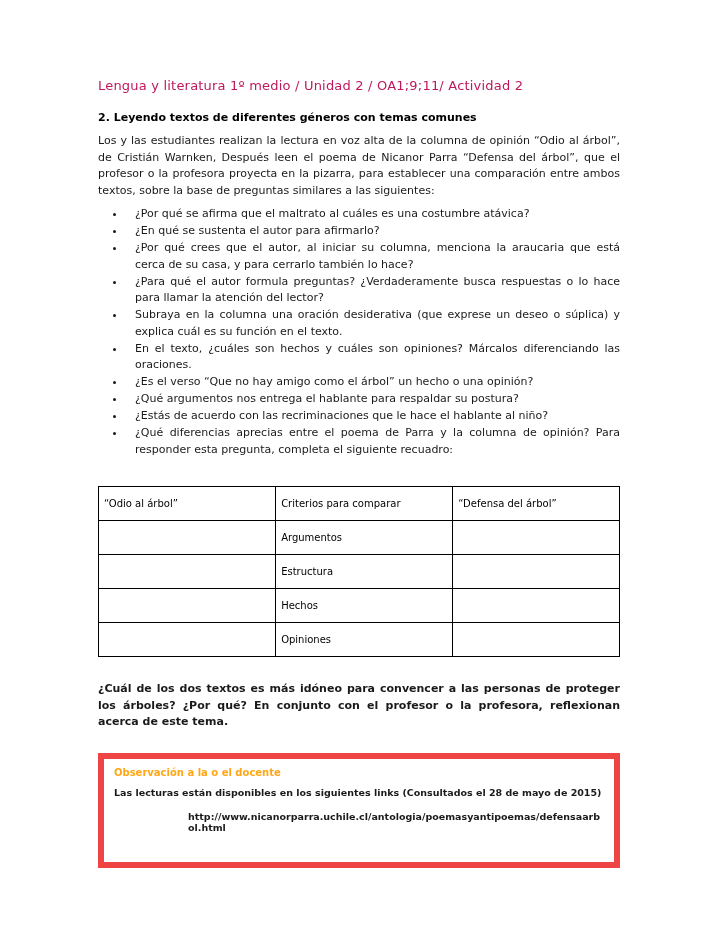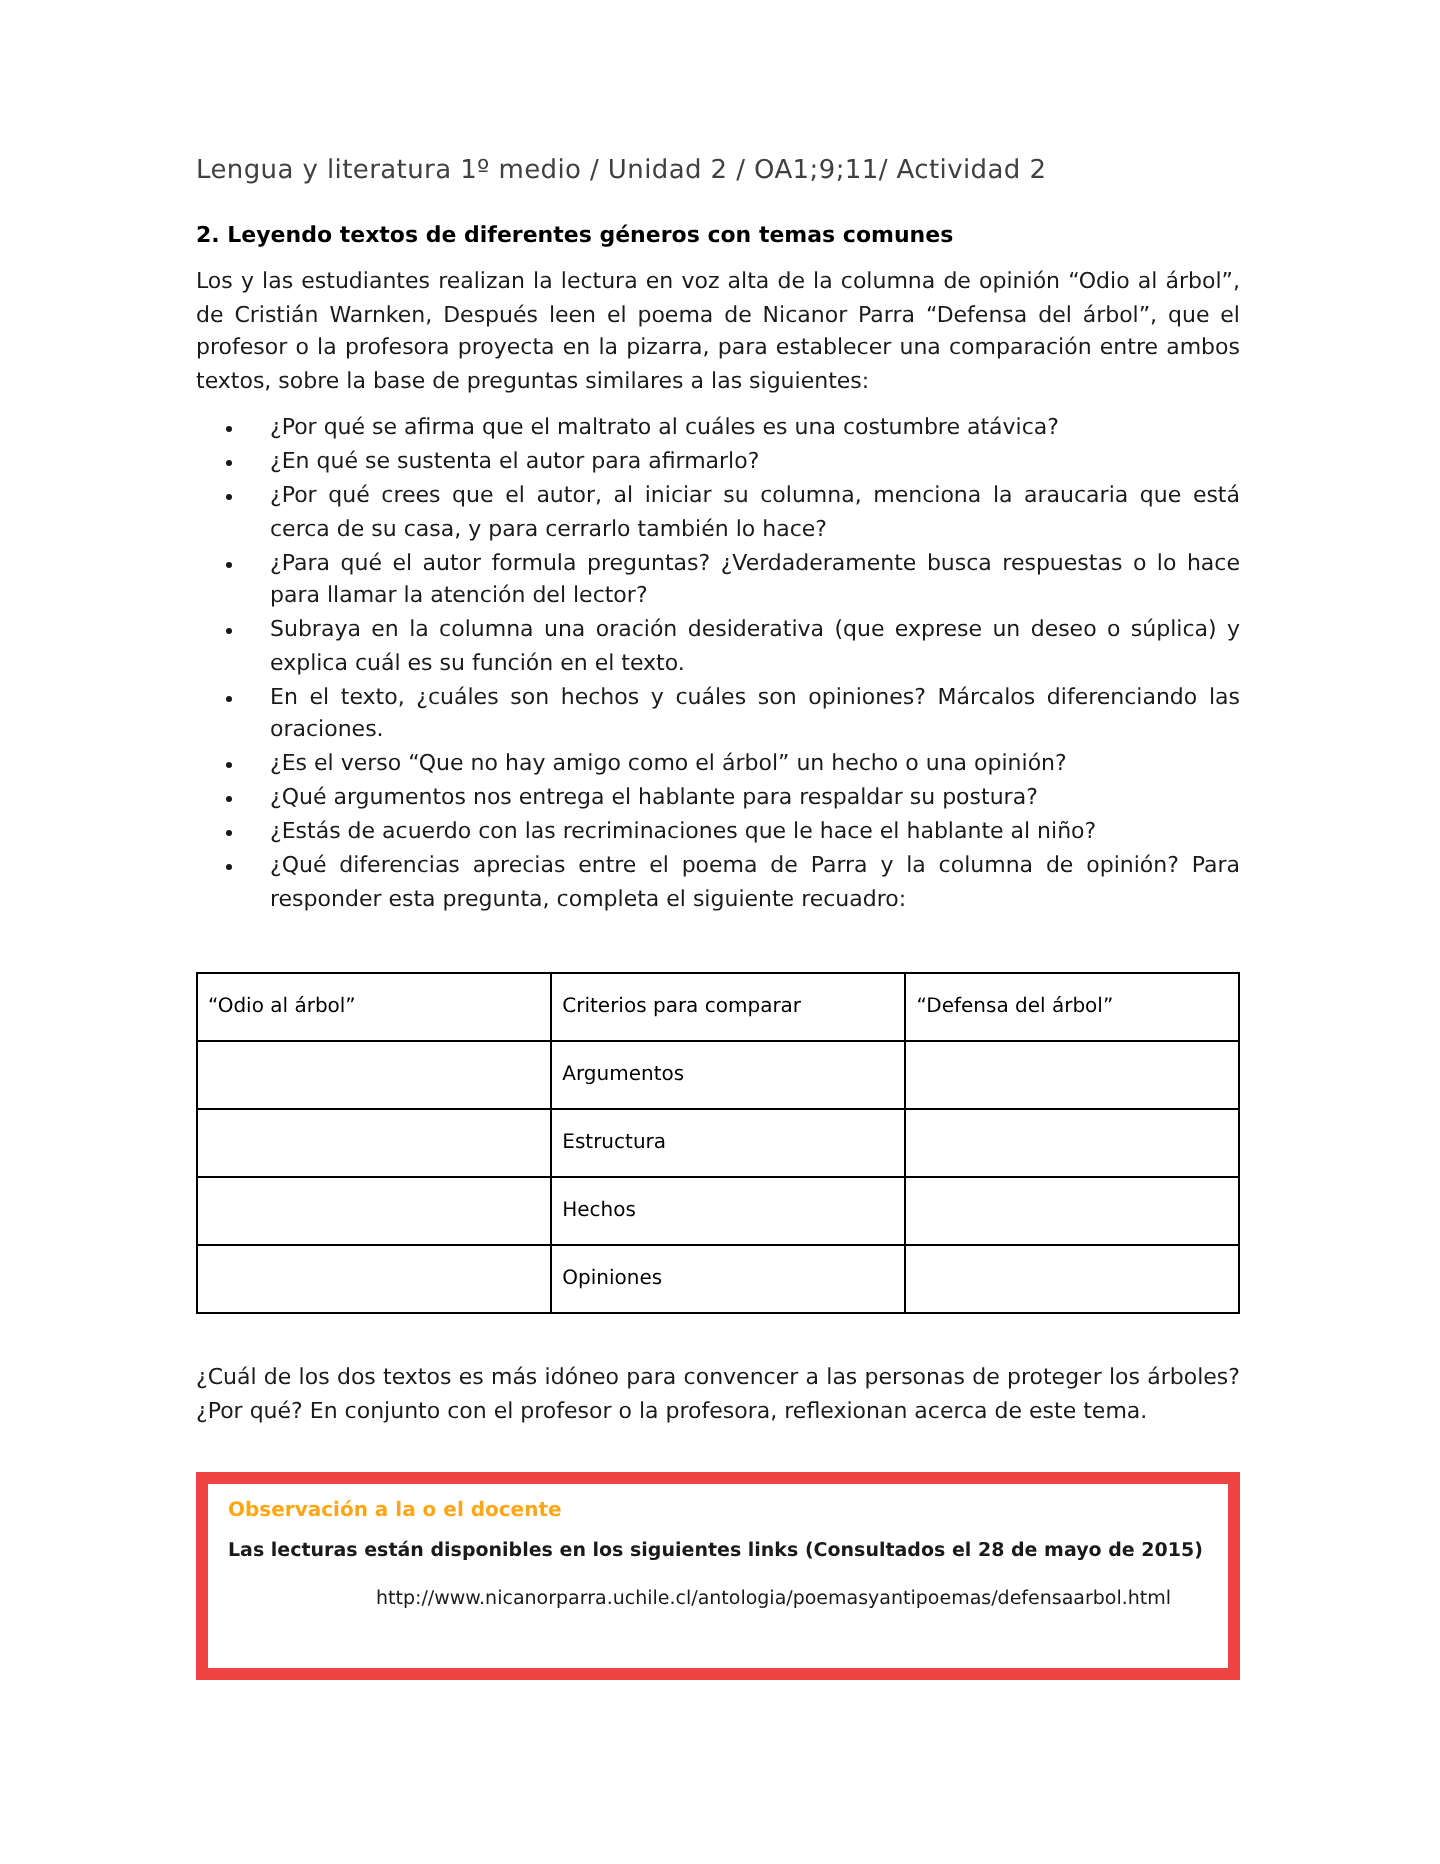--- a/index.html
+++ b/index.html
@@ -6,21 +6,21 @@
   html, body { background:#ffffff; }
   body {
     width:720px; height:932px;
     font-family:"DejaVu Sans","Liberation Sans",sans-serif;
     color:#1a1a1a;
     overflow:hidden;
   }
   .page { padding:78px 100px 0 98px; }
 
   .doc-title {
-    color:#404040;
+    color:#be185d;
     font-size:13px;
     letter-spacing:0.2px;
     margin-bottom:18px;
   }
   .section-heading {
     font-size:11px;
     font-weight:bold;
     color:#000;
     margin-bottom:9px;
   }
@@ -60,20 +60,21 @@
   table.compare col.c2 { width:34%; }
   table.compare col.c3 { width:32%; }
   table.compare th.left { text-align:left; }
   table.compare th.center, table.compare td.crit { text-align:left; }
 
   .closing {
     font-size:11px;
     line-height:16.5px;
     text-align:justify;
     margin-top:24px;
+    font-weight:bold;
   }
 
   .note-box {
     border:6px solid #ef4444;
     margin-top:22px;
     padding:8px 12px 16px 10px;
   }
   .note-heading {
     color:#FFA616;
     font-size:10px;
@@ -92,21 +93,21 @@
     font-size:9.5px;
     font-weight:bold;
     margin-bottom:13px;
     color:#1a1a1a;
   }
   .note-link {
     display:block;
     font-size:9.5px;
     margin-left:48px;
     margin-bottom:13px;
-    font-weight:normal;
+    font-weight:bold;
     color:#1a1a1a;
     text-decoration:none;
     word-break:break-all;
     padding-left:26px;
   }
   .note-link.blue {
     color:#0000EE;
     text-decoration:underline;
     margin-bottom:4px;
   }

